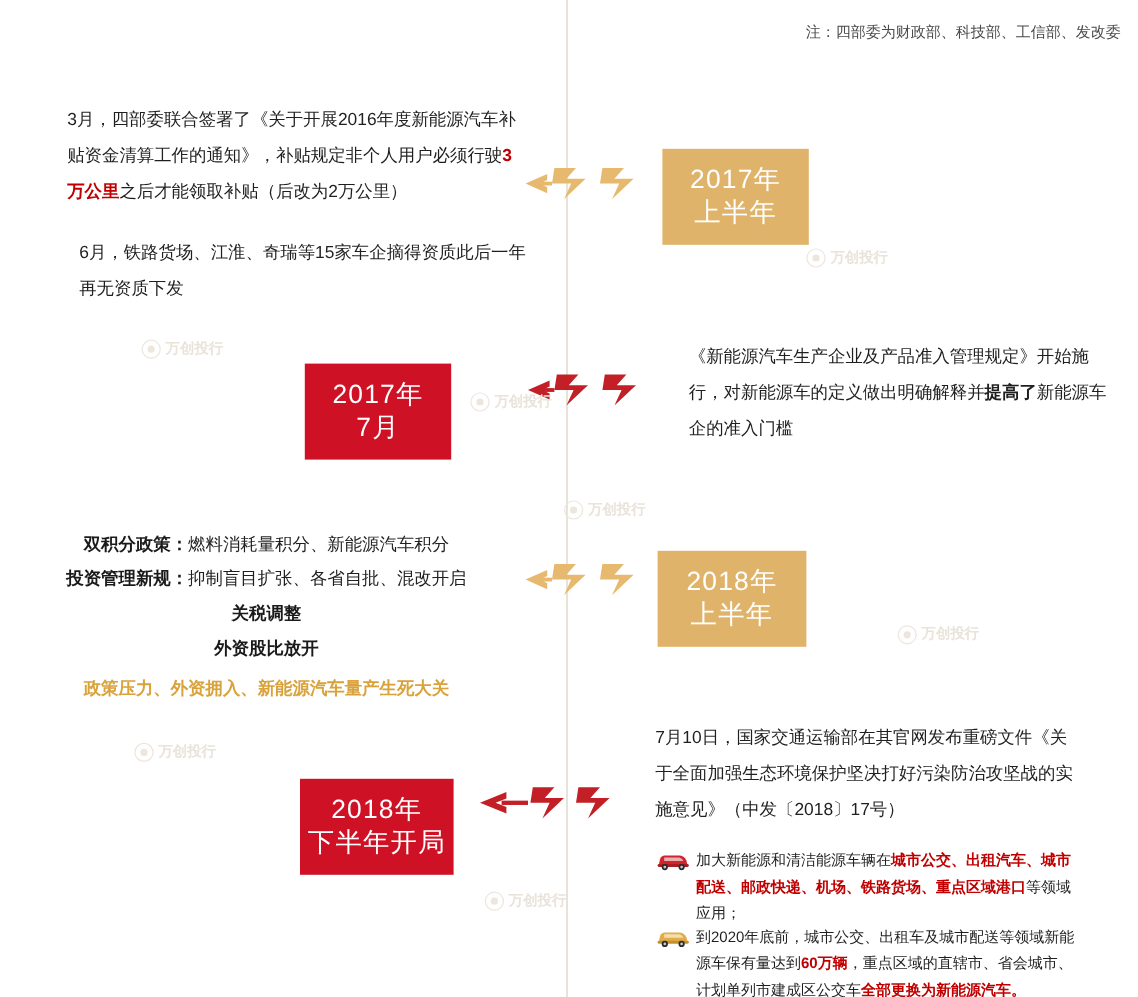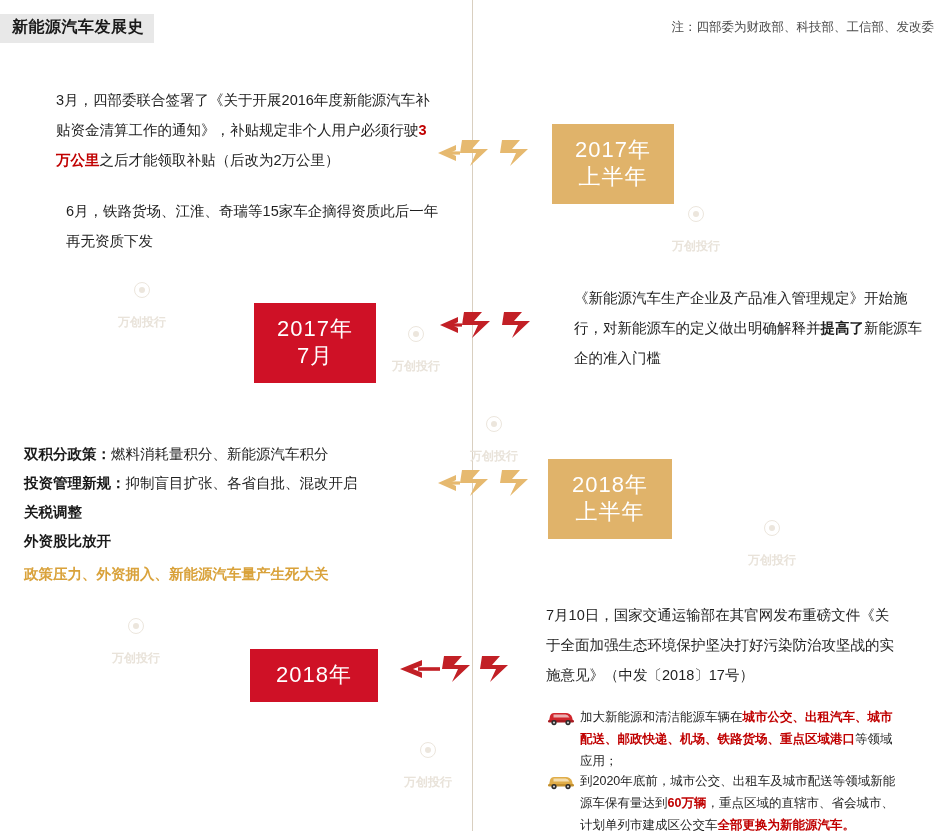--- a/index.html
+++ b/index.html
@@ -61,26 +61,27 @@
     font-weight: bold;
     display: block;
     margin-top: 2px;
   }
   .bold { font-weight: bold; }
   .red { color: #c00000; }
   .redb { color: #c00000; font-weight: bold; }
   
   #policy {
     position: absolute;
-    left: 24px;
+    left: 12px;
     top: 440px;
     width: 420px;
     font-size: 14.5px;
     line-height: 29px;
     color: #1f1f1f;
+    text-align: center;
   }
   #policy .row { white-space: nowrap; }
   #policy .lbl { font-weight: bold; color: #1a1a1a; }
   #policy .gold {
     color: #d9a23b;
     font-weight: bold;
     margin-top: 4px;
     font-size: 14.5px;
   }
   
@@ -123,24 +124,23 @@
   #bolt3 { left: 428px; top: 466px; }
   #bolt4 { left: 392px; top: 652px; }
   
   .wm {
     position: absolute;
     font-size: 12px;
     color: #e9e3da;
     white-space: nowrap;
     display: flex;
     align-items: center;
-    gap: 16px;
+    gap: 4px;
     pointer-events: none;
     font-weight: bold;
-    flex-direction: column;
   }
   .wm .mark {
     width: 16px; height: 16px;
     border-radius: 50%;
     border: 1.5px solid #ece6dd;
     display: inline-block;
     position: relative;
   }
   .wm .mark::after {
     content: "";
@@ -148,21 +148,20 @@
     left: 4px; top: 4px;
     width: 6px; height: 6px;
     border-radius: 50%;
     background: #ece6dd;
   }
 </style>
 </head>
 <body>
 
 <div class="header">
-  <div class="title-bar">新能源汽车发展史</div>
   <div class="note">注：四部委为财政部、科技部、工信部、发改委</div>
 </div>
 
 <div class="timeline-axis"></div>
 
 <div class="tblock" id="p1">
   <span>3月，四部委联合签署了《关于开展2016年度新能源汽车补贴资金清算工作的通知》，补贴规定非个人用户必须行驶</span><span class="redb">3万公里</span><span>之后才能领取补贴（后改为2万公里）</span>
 </div>
 
 <div class="tblock" id="p2">6月，铁路货场、江淮、奇瑞等15家车企摘得资质此后一年再无资质下发</div>
@@ -230,20 +229,21 @@
 <div class="chip red" id="chip2">
   <div>2017年</div>
   <div>7月</div>
 </div>
 <div class="chip gold" id="chip3">
   <div>2018年</div>
   <div>上半年</div>
 </div>
 <div class="chip red" id="chip4">
   <div>2018年</div>
+  <div>下半年开局</div>
 </div>
 
 <div class="bolt" id="bolt1">
   <svg width="108" height="34" viewBox="0 0 108 34">
     <path d="M34 4 L52 4 L44 13 L60 13 L42 30 L48 17 L32 17 Z" fill="#e6b96f"></path>
     <path d="M74 4 L92 4 L84 13 L100 13 L82 30 L88 17 L72 17 Z" fill="#e6b96f"></path>
     <path d="M28 9 L10 17 L28 25 L28 20 L22 17 L28 14 Z" fill="#e6b96f"></path>
     <rect x="20" y="15.4" width="12" height="3.2" fill="#e6b96f"></rect>
   </svg>
 </div>

